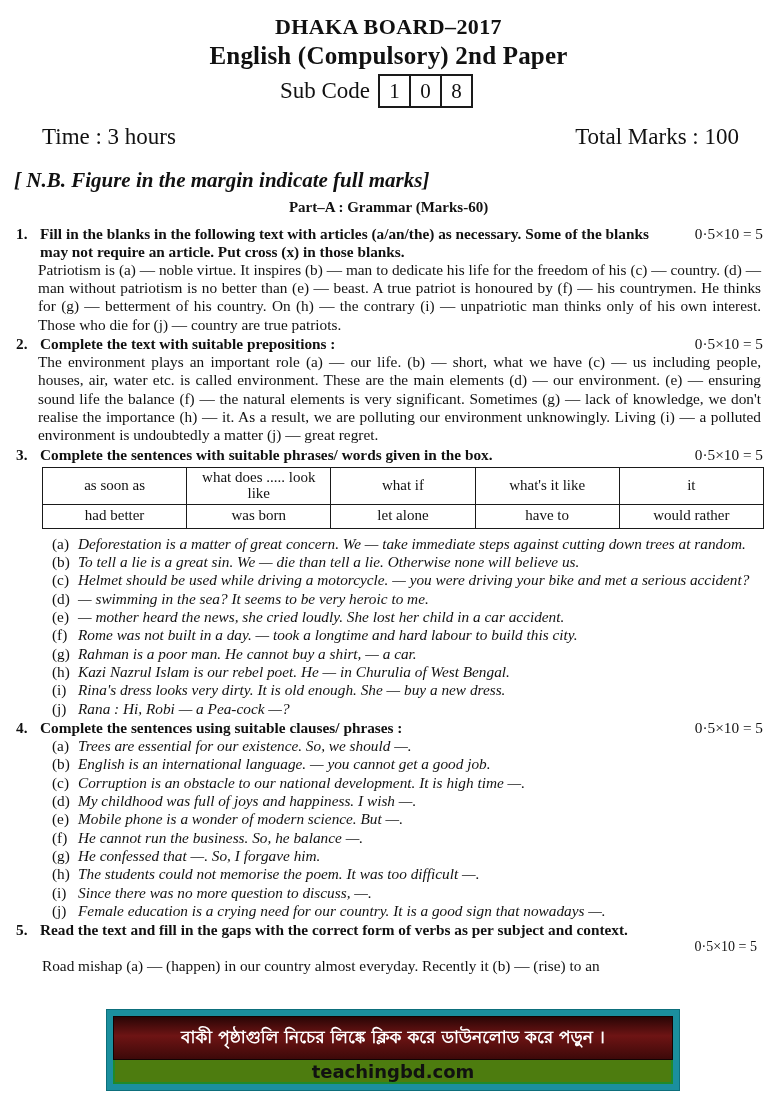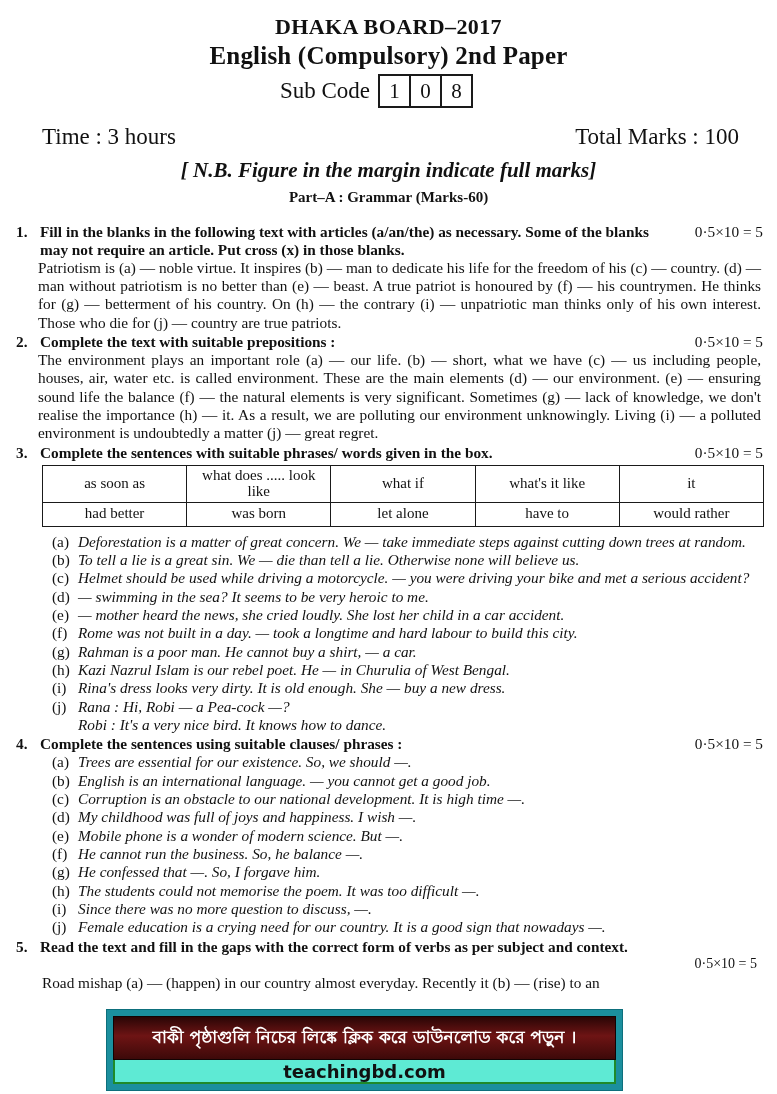--- a/index.html
+++ b/index.html
@@ -69,34 +69,34 @@
   .time-marks-row {
     display: flex;
     justify-content: space-between;
     align-items: baseline;
     margin-top: 16px;
     padding: 0 24px 0 28px;
     font-size: 23px;
   }
 
   .nb-line {
-    text-align: center;
+    text-align: left;
     font-style: italic;
     font-weight: bold;
     font-size: 21px;
-    margin-top: 8px;
+    margin-top: 18px;
     margin-bottom: 4px;
   }
 
   .part-title {
     text-align: center;
     font-weight: bold;
     font-size: 15px;
     margin-top: 6px;
-    margin-bottom: 17px;
+    margin-bottom: 9px;
   }
 
   
   .qblock { margin-bottom: 1px; }
 
   .q-head {
     display: flex;
     align-items: flex-start;
     font-weight: bold;
     font-size: 15.3px;
@@ -181,21 +181,21 @@
     padding-right: 6px;
     text-align: justify;
     margin-top: 2px;
   }
 
   
   .banner {
     position: absolute;
     left: 106px;
     top: 995px;
-    width: 517px;
+    width: 574px;
     height: 82px;
     box-sizing: border-box;
     background: #1b8f9e;
     padding: 6px;
     border: 1px solid #0d6f7c;
   }
   .banner-inner {
     width: 100%;
     height: 100%;
     box-sizing: border-box;
@@ -213,21 +213,21 @@
     justify-content: center;
     font-family: "DejaVu Sans", "Liberation Sans", sans-serif;
     font-size: 17px;
     font-weight: bold;
     letter-spacing: 0px;
     white-space: nowrap;
     overflow: hidden;
   }
   .banner-bottom {
     flex: 1 1 auto;
-    background: #5eead4;
+    background: #4d7c0f;
     border: 2px solid #1f8a2a;
     border-top: none;
     color: #111111;
     display: flex;
     align-items: center;
     justify-content: center;
     font-family: "DejaVu Sans", "Liberation Sans", sans-serif;
     font-size: 18px;
     font-weight: bold;
   }
@@ -340,21 +340,21 @@
       <li>
           <span class="lbl">(h)</span>
           <span class="txt">Kazi Nazrul Islam is our rebel poet. He — in Churulia of West Bengal.</span>
         </li>
       <li>
           <span class="lbl">(i)</span>
           <span class="txt">Rina's dress looks very dirty. It is old enough. She — buy a new dress.</span>
         </li>
       <li>
           <span class="lbl">(j)</span>
-          <span class="txt"><span>Rana : Hi, Robi — a Pea-cock —?</span><span class="sub2">Robi : It's a very nice bird. It knows how to dance.</span></span>
+          <span class="txt"><span>Rana : Hi, Robi — a Pea-cock —?</span></span>
         </li>
     </ul>
   </div>
 
   <div class="qblock">
     <div class="q-head">
       <span class="q-num">4.</span>
       <span class="q-head-text">
         <span class="inline-marks">0·5×10 = 5</span>
         <span>Complete the sentences using suitable clauses/ phrases :</span>

